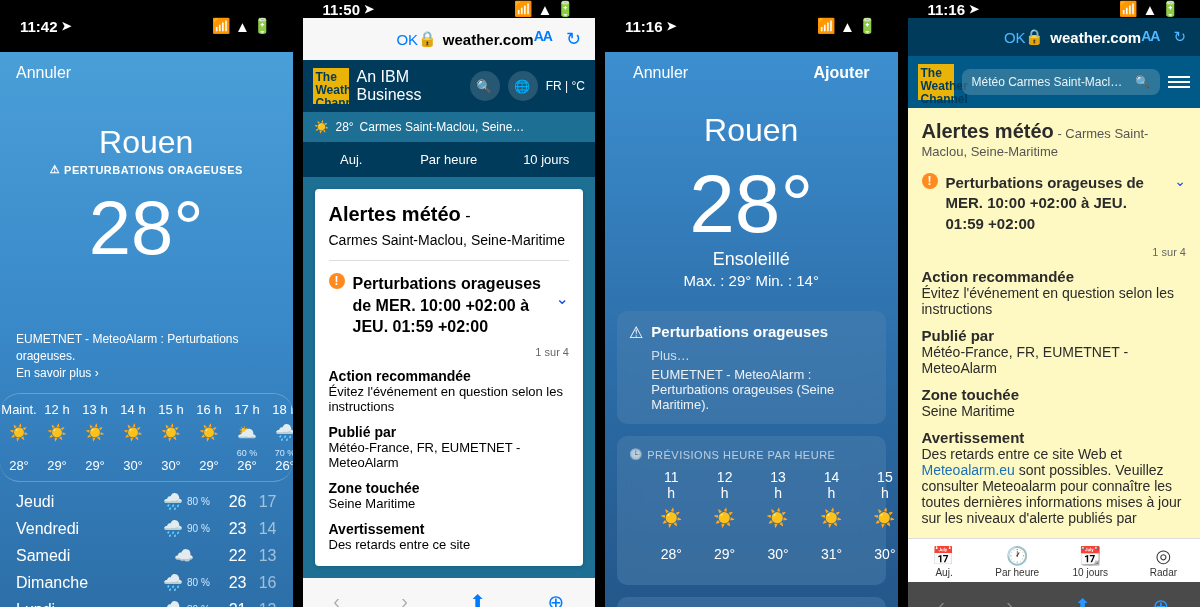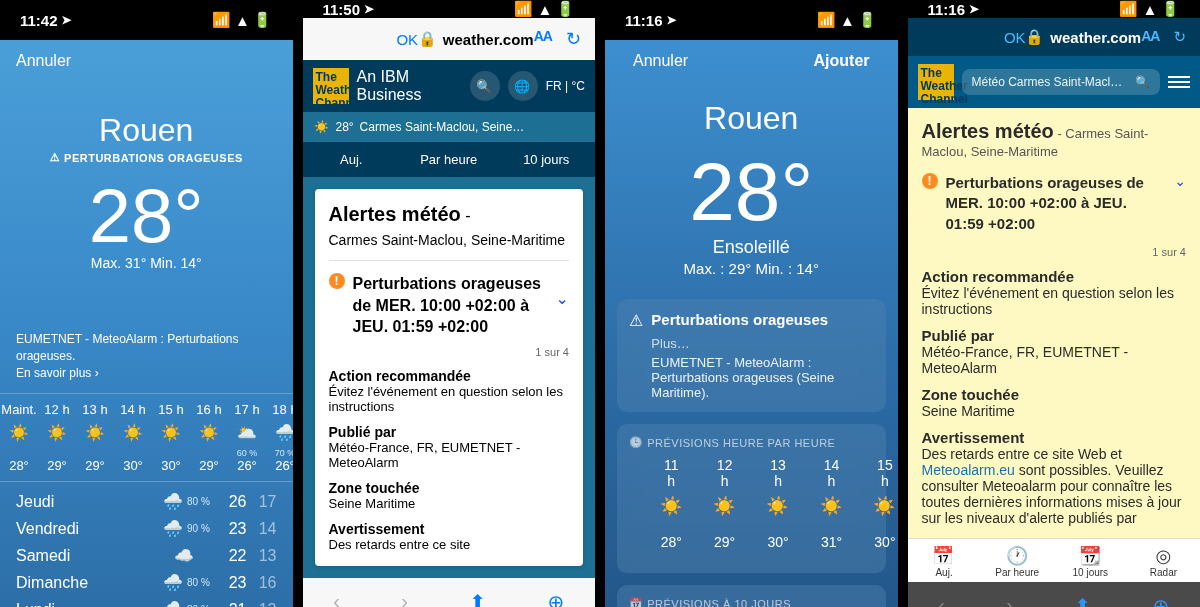--- a/index.html
+++ b/index.html
@@ -1,32 +1,32 @@
 <!DOCTYPE html>
 <html><head>
 <meta charset="utf-8">
 <style>
 * { margin: 0; padding: 0; box-sizing: border-box; font-family: -apple-system, 'Helvetica Neue', Arial, sans-serif; }
 body { background: #000; display: flex; gap: 10px; padding: 0; width: 1200px; height: 607px; overflow: hidden; }
 .phone { width: 293px; height: 607px; background: #000; display: flex; flex-direction: column; overflow: hidden; }
-.status-bar { height: 40px; background: #000; color: #fff; display: flex; justify-content: space-between; align-items: center; padding: 0 20px; font-size: 15px; font-weight: 600; }
+.status-bar { height: 52px; background: #000; color: #fff; display: flex; justify-content: space-between; align-items: center; padding: 0 20px; font-size: 15px; font-weight: 600; }
 .status-left { display: flex; align-items: center; gap: 4px; }
 .status-right { display: flex; align-items: center; gap: 4px; }
 .nav-arrow { font-size: 12px; }
 
 
 .weather-bg { flex: 1; background: linear-gradient(180deg, #4a9fd8 0%, #3988c8 50%, #2d6fa8 100%); color: #fff; overflow-y: auto; position: relative; }
 .topbar { display: flex; justify-content: space-between; padding: 12px 16px; font-size: 16px; }
 .city-main { text-align: center; padding: 30px 0 10px; }
 .city-name { font-size: 32px; font-weight: 300; }
 .alert-line { font-size: 11px; font-weight: 600; letter-spacing: 0.5px; display: flex; justify-content: center; align-items: center; gap: 4px; margin-top: 2px; }
 .big-temp { font-size: 76px; font-weight: 200; margin-top: 8px; }
 .hilow { font-size: 14px; margin-top: -4px; }
 .src-alert { padding: 0 16px; font-size: 12px; line-height: 1.4; margin-top: 50px; }
-.hourly-row { display: flex; border-top: 1px solid rgba(255,255,255,.25); border-bottom: 1px solid rgba(255,255,255,.25); padding: 8px 0; margin-top: 12px; overflow-x: auto; }
+.hourly-row { display: flex; border-top: 1px solid rgba(255,255,255,.25); border-bottom: 1px solid rgba(255,255,255,.25); padding: 8px 0; margin-top: 12px; overflow-x: auto; border-radius: 20px; }
 .hour-col { flex: 0 0 38px; text-align: center; font-size: 13px; }
 .hour-col .ic { margin: 6px 0; font-size: 16px; }
 .hour-col .pc { font-size: 9px; color: #cce8ff; }
 .daily-list { padding: 6px 16px; }
 .day-row { display: flex; align-items: center; justify-content: space-between; padding: 4px 0; font-size: 16px; }
 .day-name { flex: 1; }
 .day-ic { width: 60px; text-align: center; display: flex; align-items: center; justify-content: center; gap: 4px; }
 .day-ic .pc { font-size: 10px; color: #cce8ff; }
 .day-hi { width: 30px; text-align: right; }
 .day-lo { width: 30px; text-align: right; color: rgba(255,255,255,.55); }
@@ -118,21 +118,20 @@
     <div class="topbar">
         <span>Annuler</span>
       </div>
     <div class="city-main">
       <div class="city-name">Rouen</div>
       <div class="alert-line">
           <span>⚠</span>
           <span>PERTURBATIONS ORAGEUSES</span>
         </div>
       <div class="big-temp">28°</div>
-      <div class="hilow">Max. 31° Min. 14°</div>
     </div>
     <div class="src-alert">
       <span>EUMETNET - MeteoAlarm : Perturbations orageuses.</span><br><span>En savoir plus ›</span>
     </div>
     <div class="hourly-row" id="p1hours">
         <div class="hour-col">
           <div>Maint.</div>
           <div class="ic">☀️</div>
           <div class="pc">&nbsp;</div>
           <div>28°</div>

